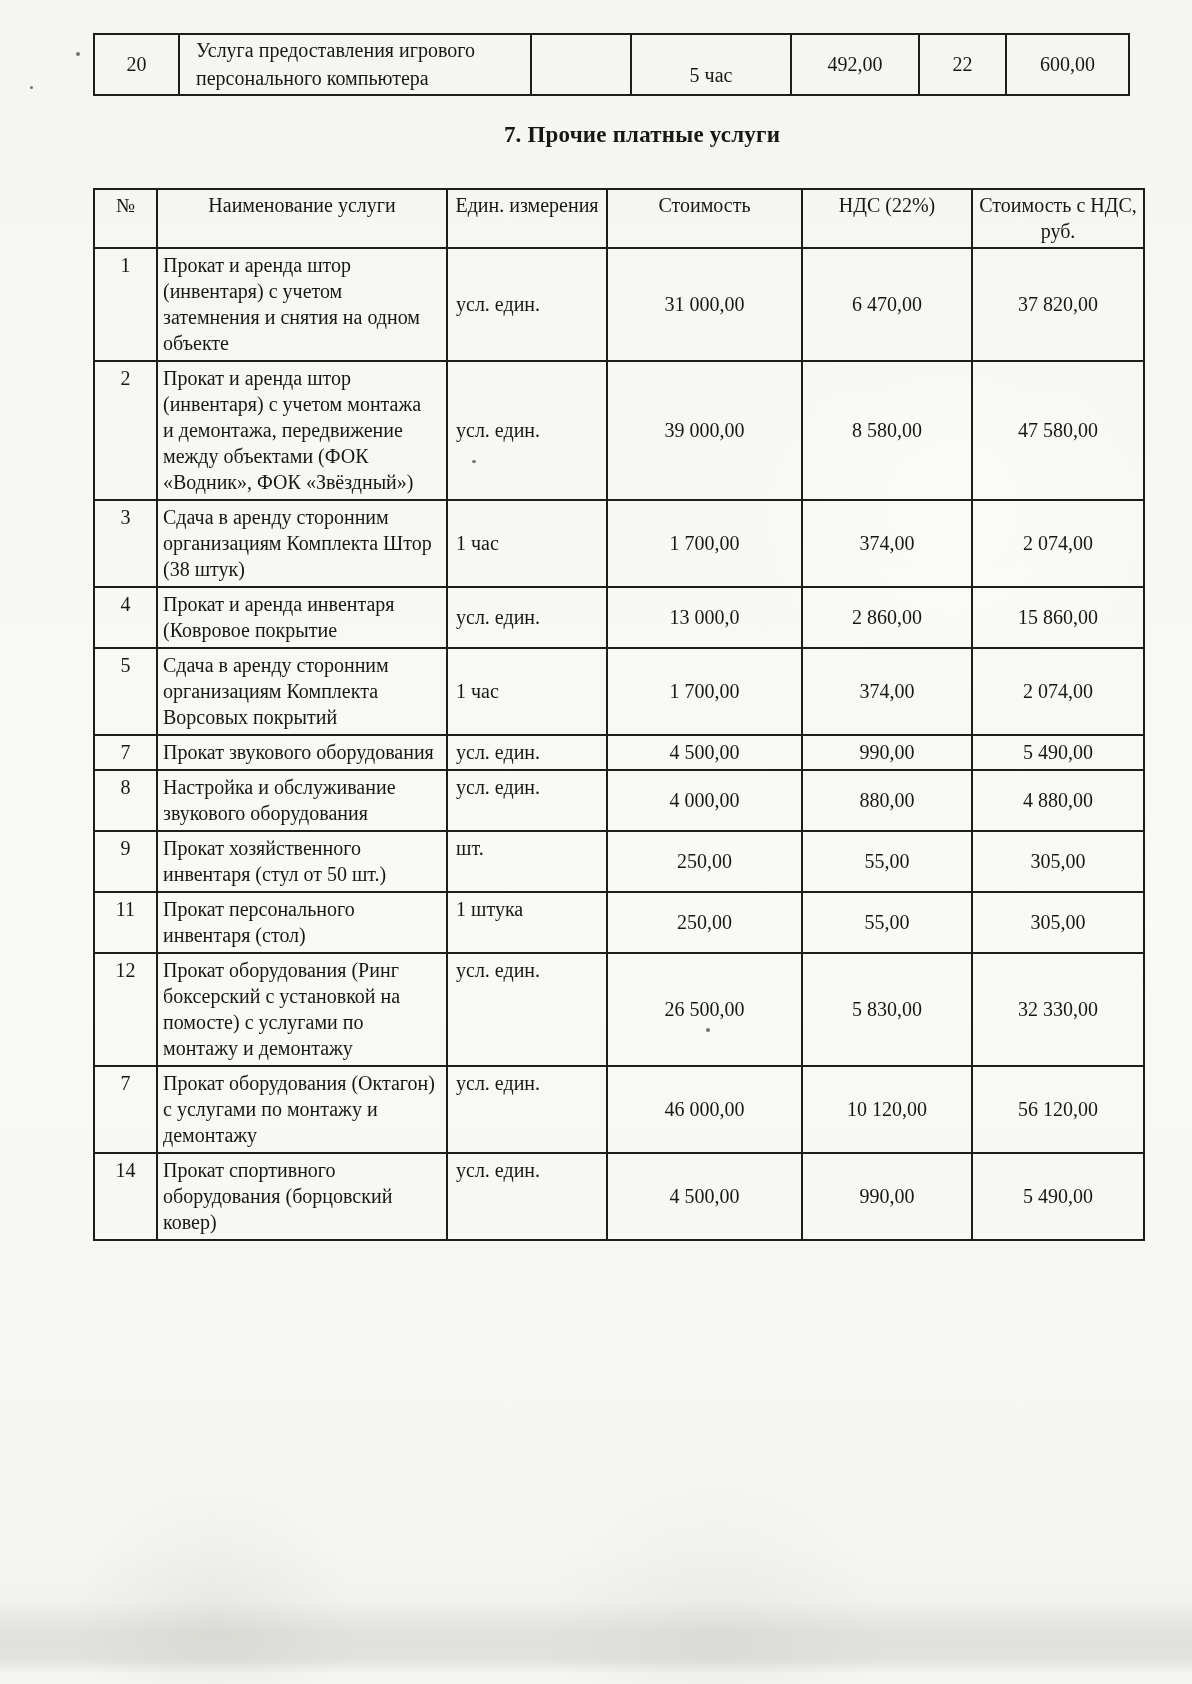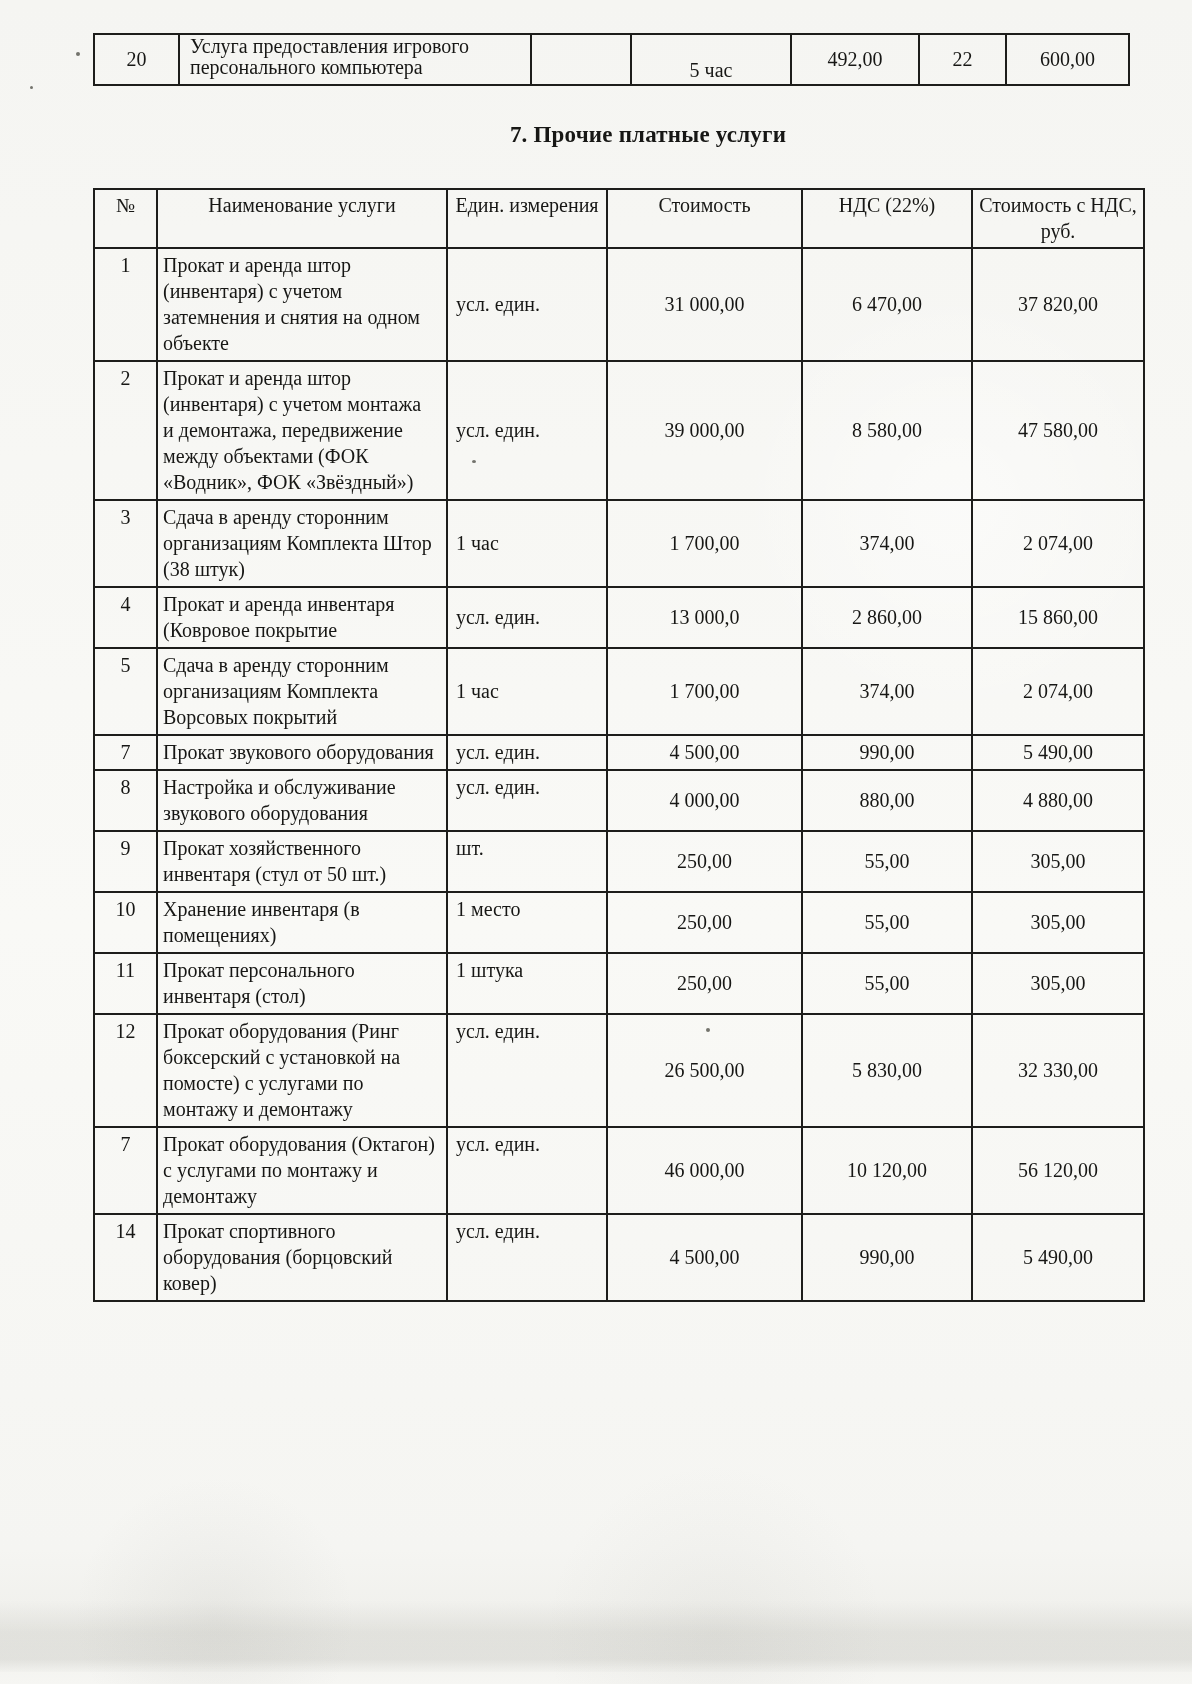--- a/index.html
+++ b/index.html
@@ -32,29 +32,29 @@
     border: 2px solid #1d1d1b;
     overflow: hidden;
   }
 
   
   .top-table { left: 93px; top: 33px; width: 1035px; font-size: 20px; }
   .top-table td { padding: 1px 8px 2px; vertical-align: middle; text-align: center; margin-top: 16px; }
   .top-table td.c-name {
     text-align: left;
     vertical-align: top;
-    line-height: 21px;
-    padding-left: 10px;
+    line-height: 28px;
+    padding-left: 16px;
   }
   .top-table td.c-unit { padding-top: 24px; }
 
   
   .section-title {
     position: absolute;
-    left: 83px;
+    left: 77px;
     top: 122px;
     width: 1050px;
     margin: 0;
     text-align: center;
     text-indent: 80px;
     font-size: 23px;
     font-weight: 700;
     letter-spacing: 0.2px;
   }
 
@@ -201,28 +201,20 @@
         </tr>
         <tr>
           <td class="c-num">9</td>
           <td class="c-name">Прокат хозяйственного инвентаря (стул от 50 шт.)</td>
           <td class="c-unit v-top">шт.</td>
           <td class="c-cost">250,00</td>
           <td class="c-vat">55,00</td>
           <td class="c-total">305,00</td>
         </tr>
         <tr>
-          <td class="c-num">10</td>
-          <td class="c-name">Хранение инвентаря (в помещениях)</td>
-          <td class="c-unit v-top">1 место</td>
-          <td class="c-cost">250,00</td>
-          <td class="c-vat">55,00</td>
-          <td class="c-total">305,00</td>
-        </tr>
-        <tr>
           <td class="c-num">11</td>
           <td class="c-name">Прокат персонального инвентаря (стол)</td>
           <td class="c-unit v-top">1 штука</td>
           <td class="c-cost">250,00</td>
           <td class="c-vat">55,00</td>
           <td class="c-total">305,00</td>
         </tr>
         <tr>
           <td class="c-num">12</td>
           <td class="c-name">Прокат оборудования (Ринг боксерский с установкой на помосте) с услугами по монтажу и демонтажу</td>

